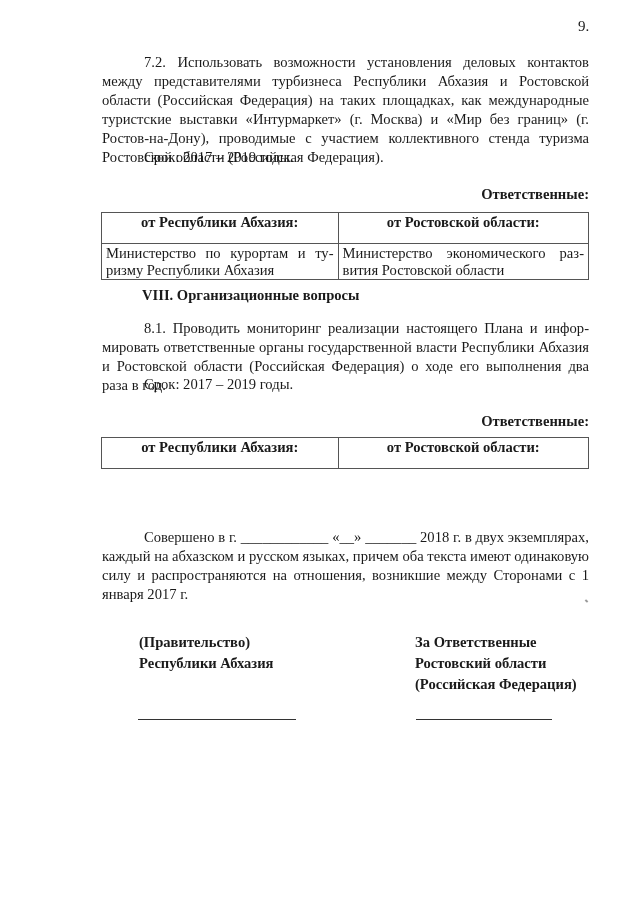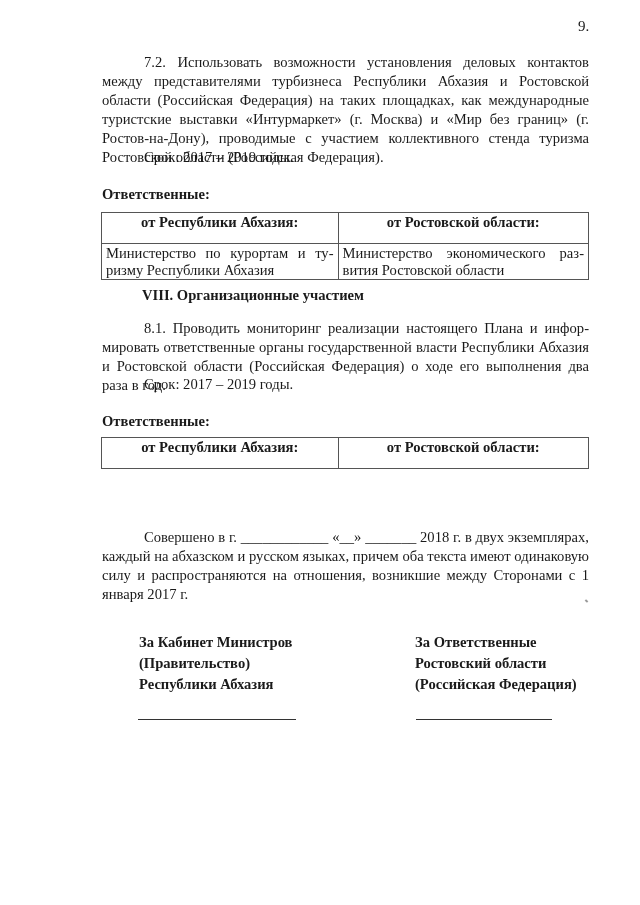--- a/index.html
+++ b/index.html
@@ -24,21 +24,21 @@
       width: 487px;
       text-align: justify;
       text-align-last: left;
     }
     .para .first { text-indent: 42px; display: block; }
     .indent { position: absolute; left: 144px; }
     .heading-center {
       position: absolute;
       left: 102px;
       width: 487px;
-      text-align: left;
+      text-align: right;
       font-weight: bold;
       font-size: 14.6px;
     }
     .section-title {
       position: absolute;
       left: 142px;
       font-weight: bold;
       font-size: 14.6px;
     }
     table.resp {
@@ -111,21 +111,21 @@
     <th>от Республики Абхазия:</th>
     <th>от Ростовской области:</th>
   </tr>
   <tr>
     <td>Министерство по курортам и ту­ризму Республики Абхазия</td>
     <td>Министерство экономического раз­вития Ростовской области</td>
   </tr>
 </tbody>
   </table>
 
-<div class="section-title" style="top:286px;">VIII. Организационные участием</div>
+<div class="section-title" style="top:286px;">VIII. Организационные вопросы</div>
 
 <div class="para" style="top:319px;">
   <span class="first">8.1. Проводить мониторинг реализации настоящего Плана и инфор­мировать ответственные органы государственной власти Республики Абхазия и Ростовской области (Российская Федерация) о ходе его выпол­нения два раза в год.</span>
 </div>
 <div class="indent" style="top:375px;">Срок: 2017 – 2019 годы.</div>
 
 <div class="heading-center" style="top:412px;">Ответственные:</div>
 
 <table class="resp" style="top:437px;">
   <colgroup>
@@ -140,21 +140,20 @@
 </tbody>
   </table>
 
 <div class="para" style="top:528px;">
   <span class="first">Совершено в г. ____________ «__» _______ 2018 г. в двух экземплярах, каждый на абхазском и русском языках, причем оба текста имеют одинаковую силу и распространяются на отношения, возникшие между Сторонами с 1 января 2017 г.</span>
 </div>
 
 <div class="artifact"></div>
 
 <div class="sign-block" style="left:139px; top:632px;">
-  <div>За Кабинет Министров</div>
   <div>(Правительство)</div>
   <div>Республики Абхазия</div>
 </div>
 <div class="sign-line" style="left:138px; top:719px; width:158px;"></div>
 
 <div class="sign-block" style="left:415px; top:632px;">
   <div>За Ответственные</div>
   <div>Ростовский области</div>
   <div>(Российская Федерация)</div>
 </div>

